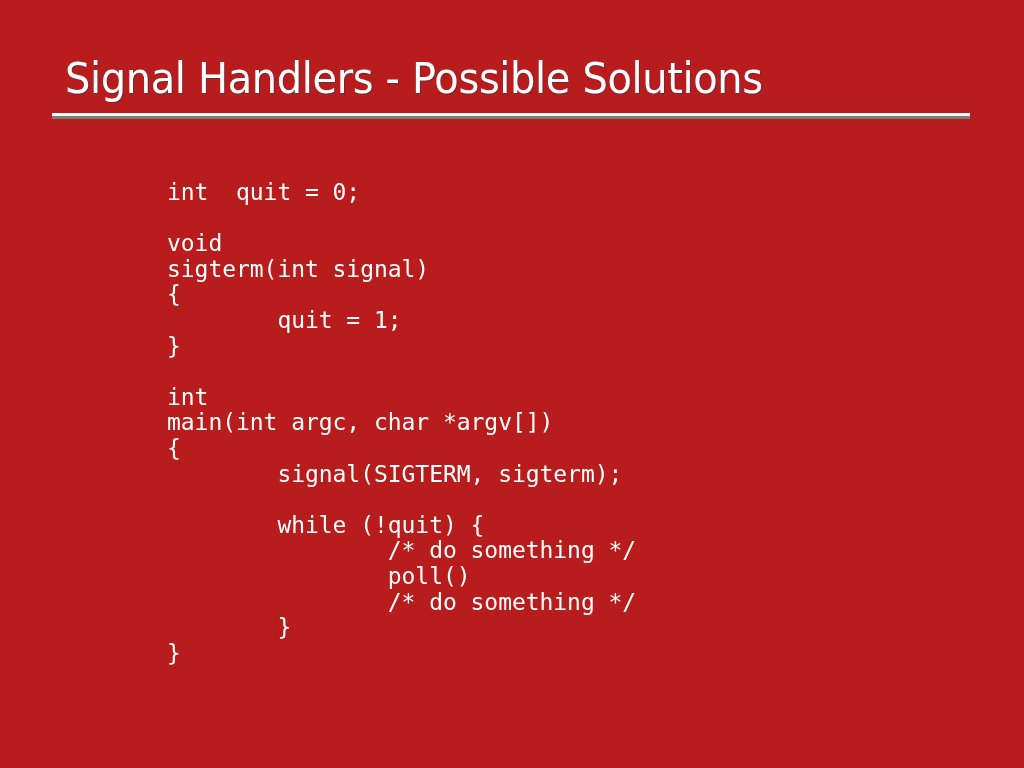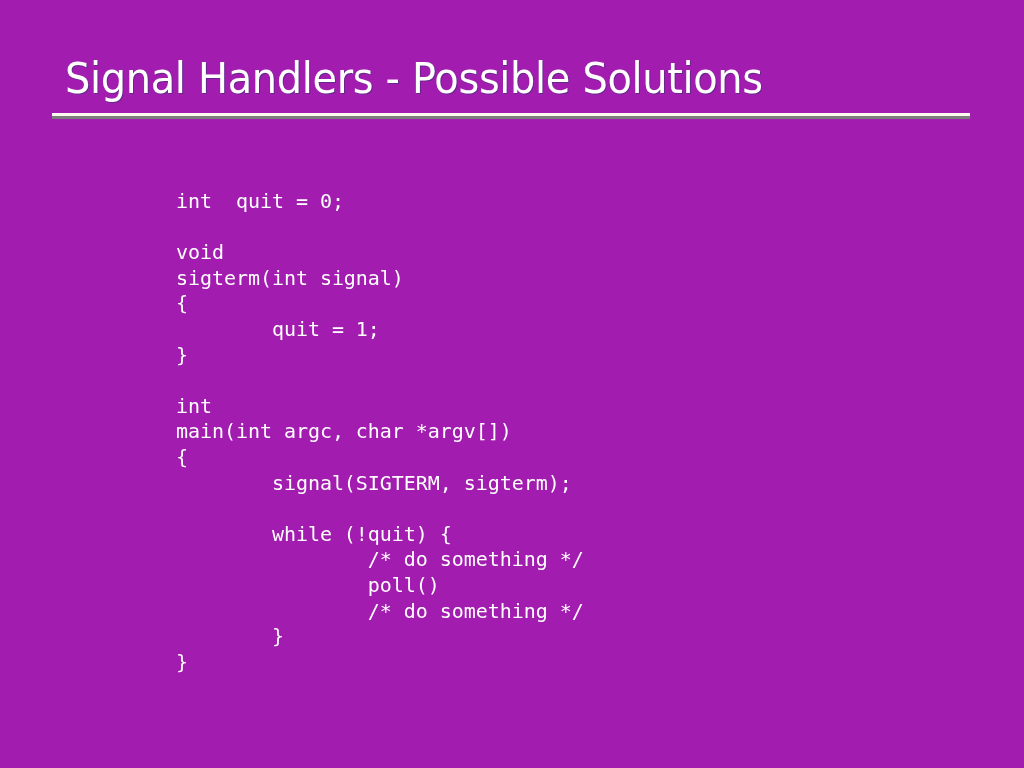--- a/index.html
+++ b/index.html
@@ -69,41 +69,41 @@
     width: 918px;
     height: 3px;
     background: #7c7c7c;
   }
 
   
   #code-block {
     position: absolute;
     left: 159px;
     top: 172px;
-    margin: 17px;
+    margin: 8px;
     padding: 0;
     font-family: "DejaVu Sans Mono", "Liberation Mono", monospace;
-    font-size: 20px;
+    font-size: 23px;
     line-height: 25.6px;
     color: #ffffff;
     white-space: pre;
     tab-size: 8;
     -moz-tab-size: 8;
     letter-spacing: -0.05px;
   }
   #code-block .code-line {
     display: block;
     height: 25.6px;
     white-space: pre;
   }
 </style>
 </head>
 <body style="background: rgb(60, 109, 166);">
 
-<div id="slide" style="background: #a21caf;">
+<div id="slide" style="background: #b91c1c;">
 
   <div id="title-block">
     <h1 id="slide-title" style="color: rgb(255, 255, 255);">Signal Handlers - Possible Solutions</h1>
     <div id="title-rule">
       <div class="rule-light" style="background: rgb(253, 251, 240);"></div>
       <div class="rule-shadow" style="background: rgb(124, 124, 124);"></div>
     </div>
   </div>
 
   <pre id="code-block" style="color: rgb(255, 255, 255);"><span class="code-line">int  quit = 0;</span><span class="code-line">&nbsp;</span><span class="code-line">void</span><span class="code-line">sigterm(int signal)</span><span class="code-line">{</span><span class="code-line">        quit = 1;</span><span class="code-line">}</span><span class="code-line">&nbsp;</span><span class="code-line">int</span><span class="code-line">main(int argc, char *argv[])</span><span class="code-line">{</span><span class="code-line">        signal(SIGTERM, sigterm);</span><span class="code-line">&nbsp;</span><span class="code-line">        while (!quit) {</span><span class="code-line">                /* do something */</span><span class="code-line">                poll()</span><span class="code-line">                /* do something */</span><span class="code-line">        }</span><span class="code-line">}</span></pre>

